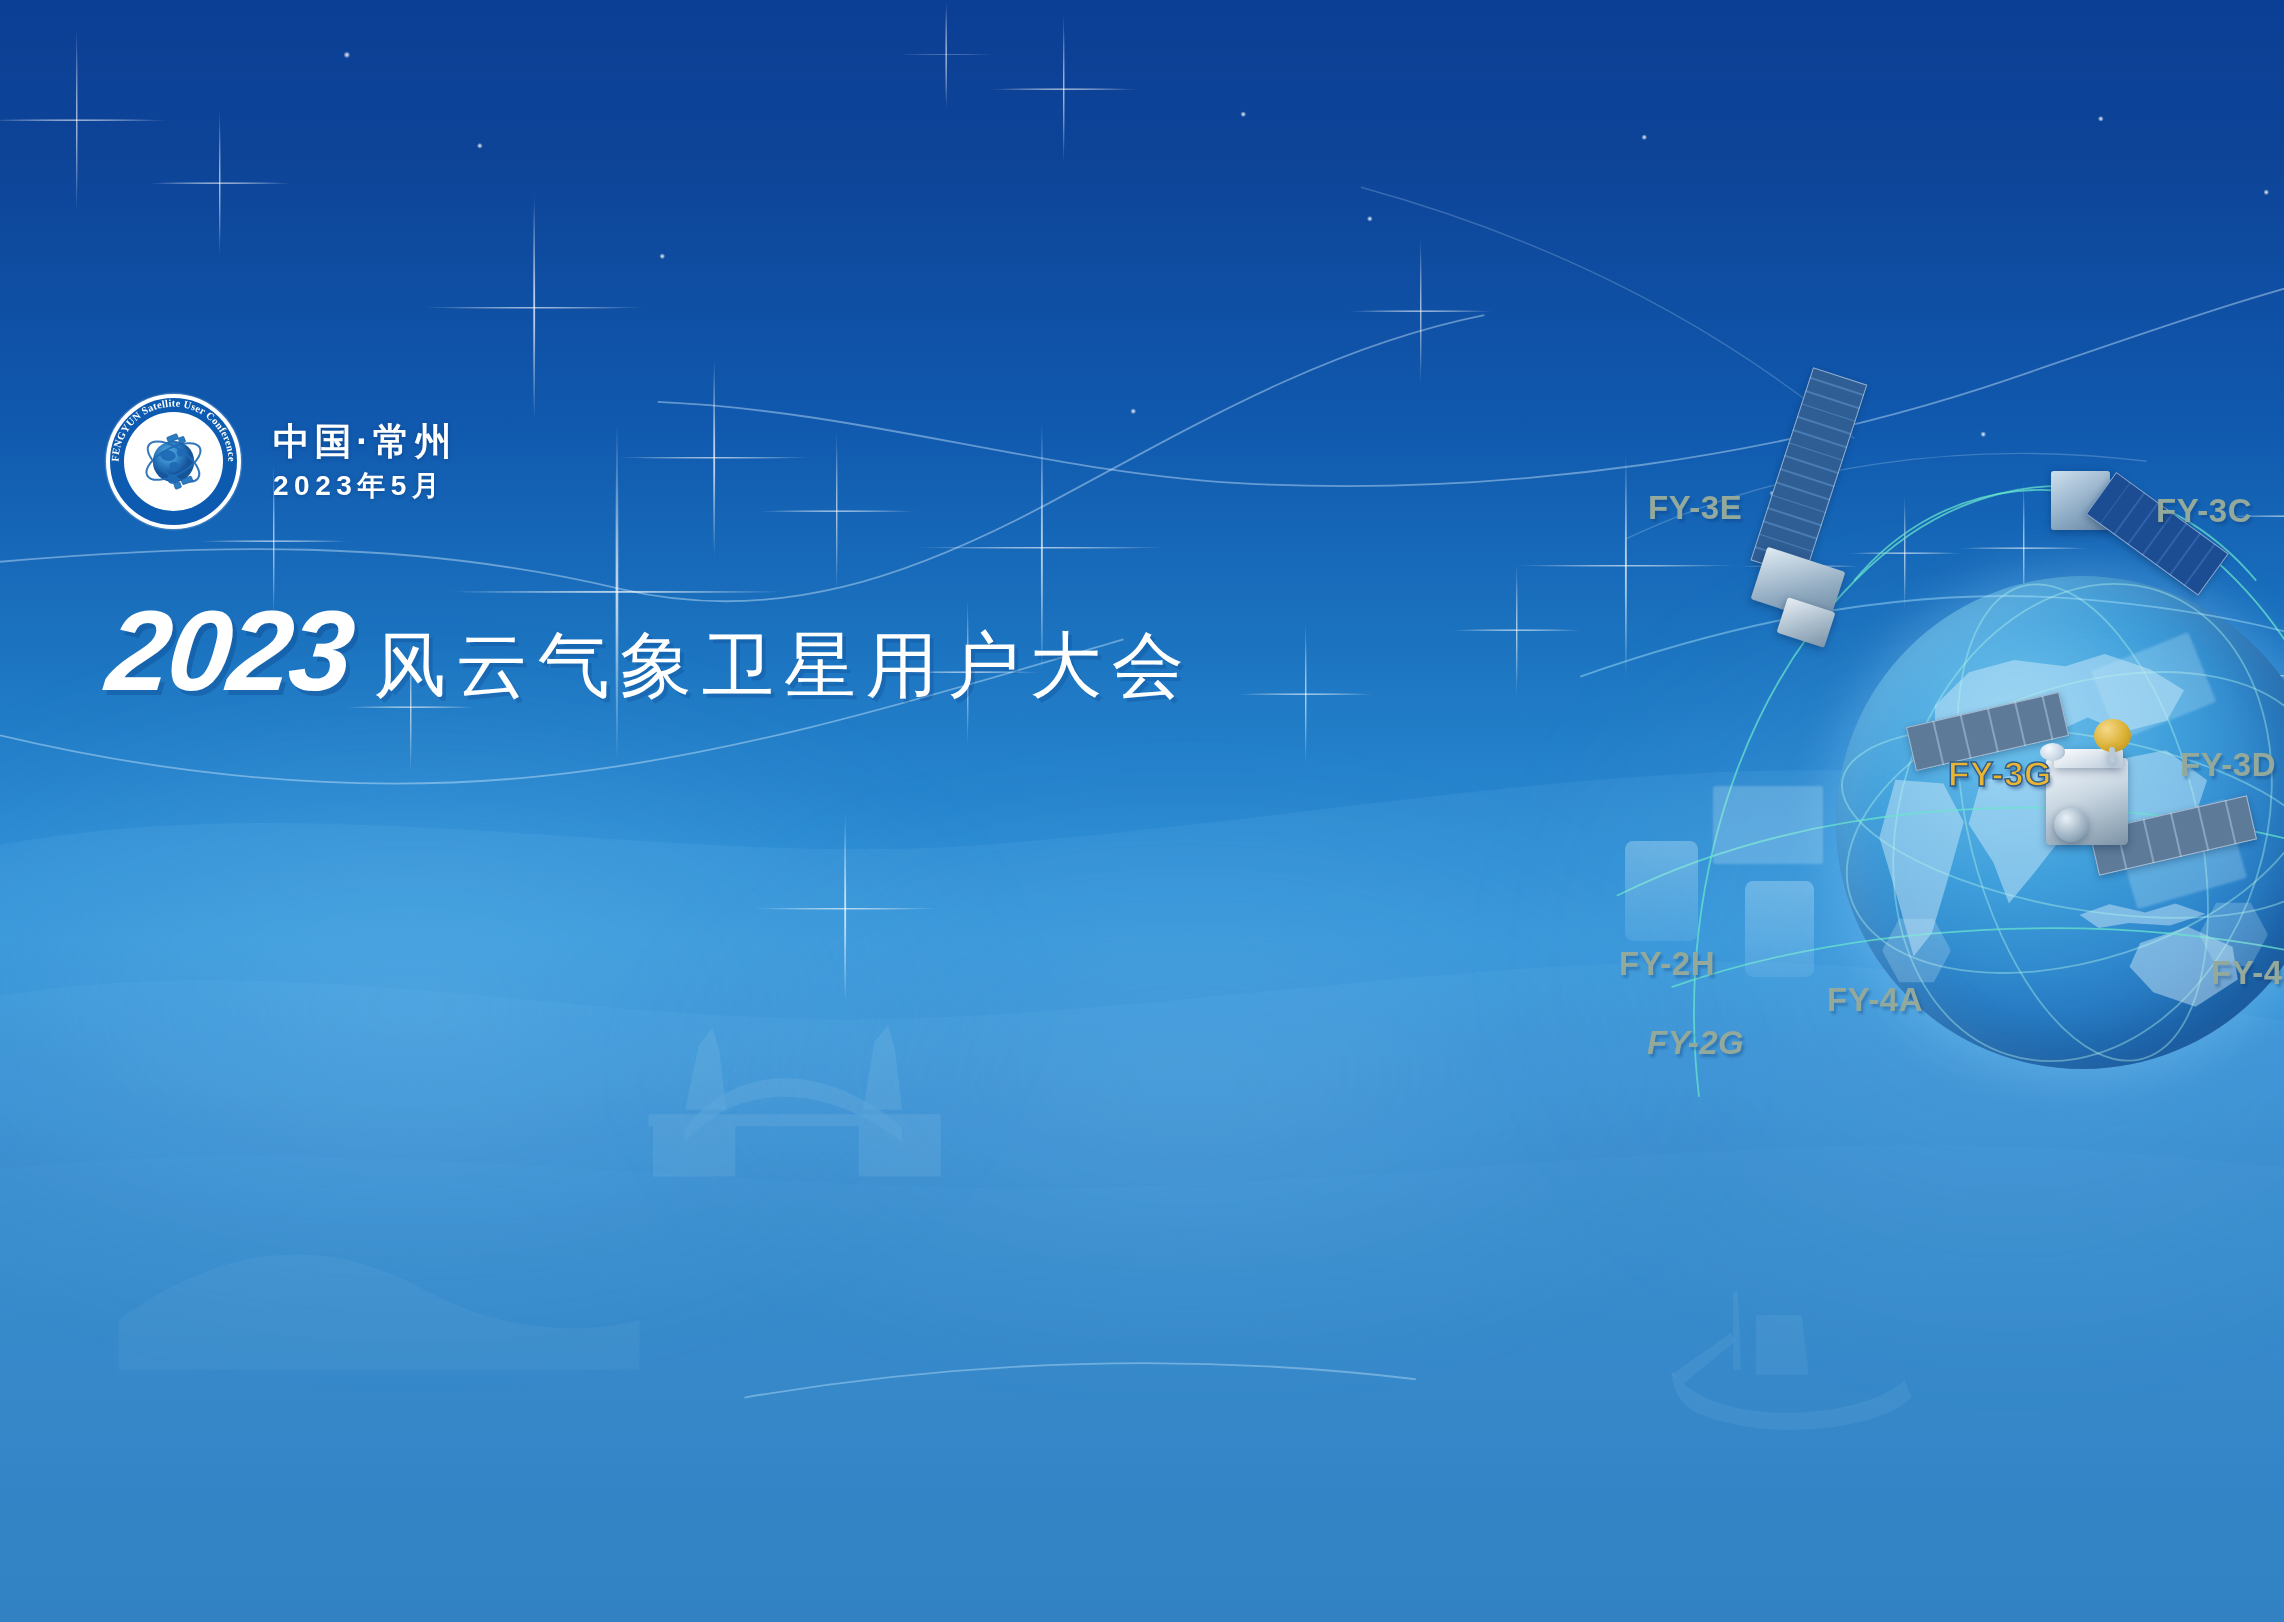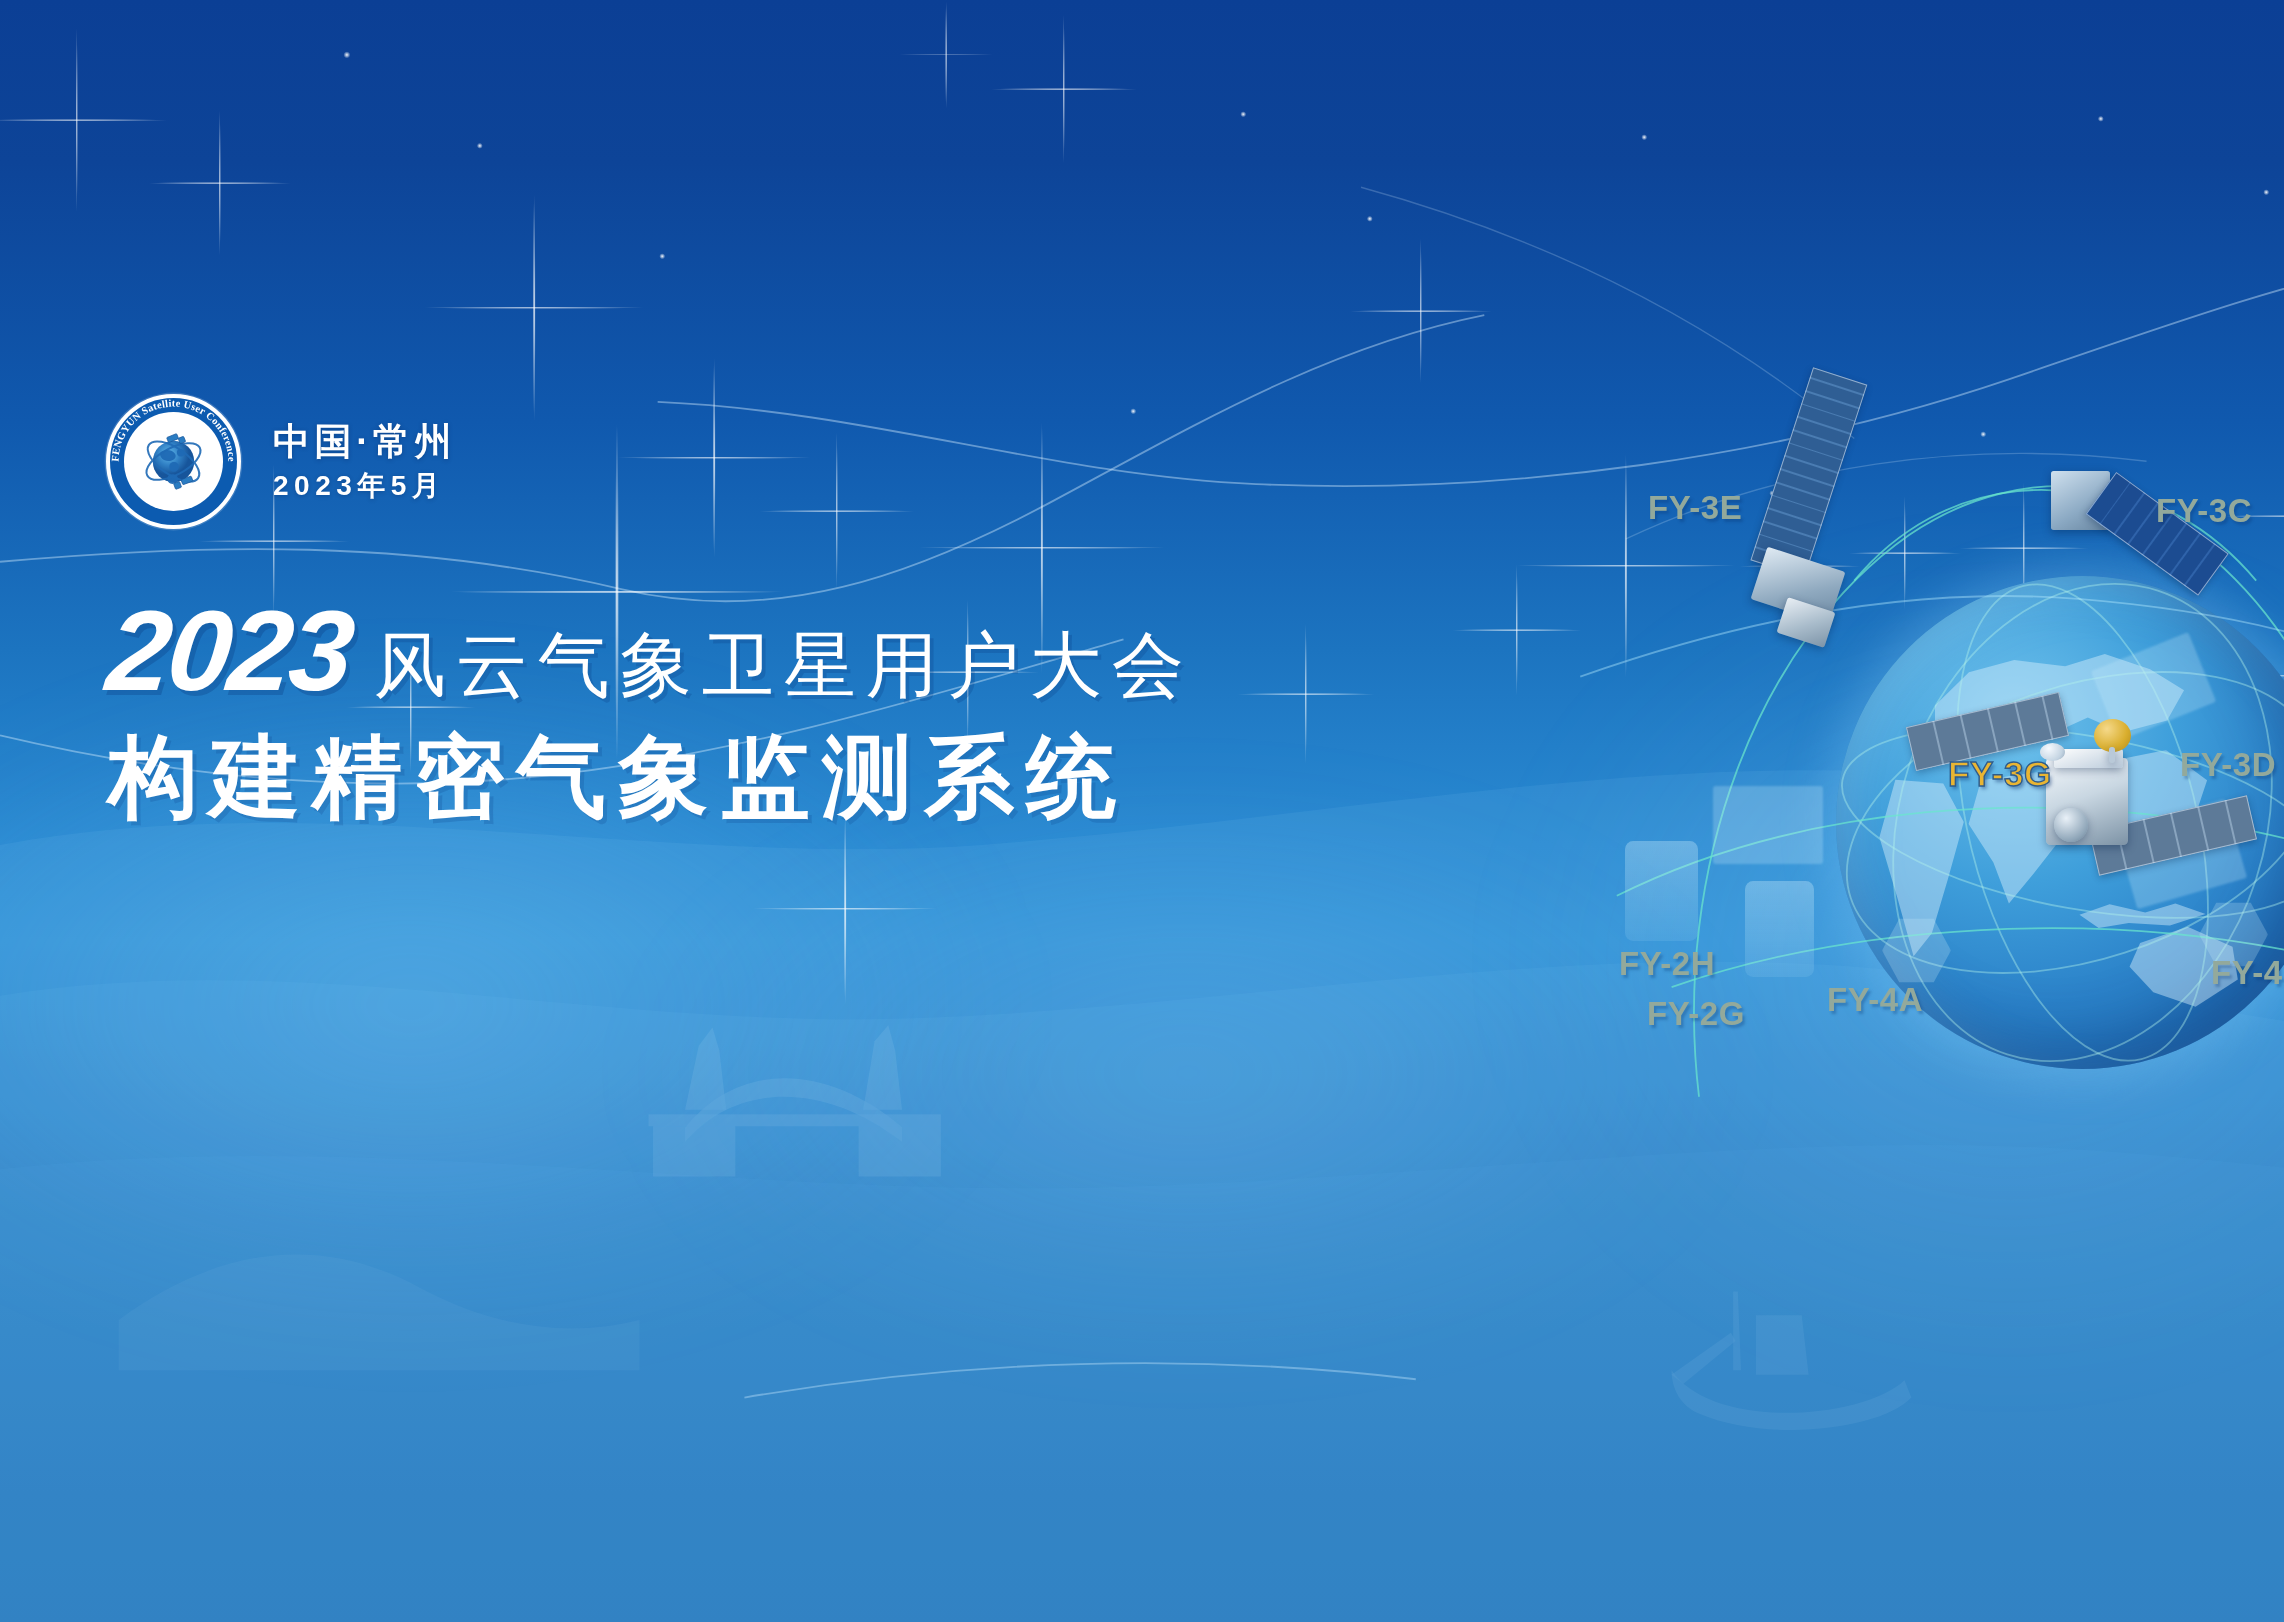--- a/index.html
+++ b/index.html
@@ -403,21 +403,20 @@
       <div id="event-city">中国·常州</div>
       <div id="event-date">2023年5月</div>
     </div>
   </div>
 
   <div id="title-block">
     <div id="title-main">
       <span id="title-year">2023</span>
       <span id="title-cn">风云气象卫星用户大会</span>
     </div>
-    <div id="slogan-1" class="slogan-line">构建精密气象监测系统</div>
   </div>
 
   <div id="globe-scene">
 
     <div id="earth-globe">
       <div class="halo"></div>
 
       <div class="landmass" style="left:82px; top:69px; width:283px; height:151px;
                   clip-path: polygon(6% 40%, 18% 18%, 34% 10%, 52% 14%, 66% 6%, 82% 16%, 94% 30%, 88% 50%, 72% 58%, 60% 48%, 46% 60%, 30% 56%, 16% 66%, 6% 56%);"></div>
       <div class="landmass" style="left:114px; top:196px; width:155px; height:137px;
@@ -491,19 +490,19 @@
                   background: radial-gradient(circle at 35% 30%, #f6fafe, #c4d4e2 65%, #93a8ba);"></div>
       <div class="body" style="left:145px; top:109px; width:34px; height:34px; border-radius:50%;
                   background: radial-gradient(circle at 36% 30%, #e9f1f8, #8ea5b8 70%, #63798d);"></div>
     </div>
 
     <div class="sat-label" style="left:86px; top:105px;">FY-3E</div>
     <div class="sat-label" style="left:594px; top:108px;">FY-3C</div>
     <div class="sat-label" style="left:618px; top:362px;">FY-3D</div>
     <div class="sat-label highlight" style="left:386px; top:370px;">FY-3G</div>
     <div class="sat-label" style="left:57px; top:561px;">FY-2H</div>
-    <div class="sat-label" style="left:85px; top:611px;">FY-2G</div>
+    <div class="sat-label" style="left:85px; top:640px;font-style:italic;">FY-2G</div>
     <div class="sat-label" style="left:265px; top:597px;">FY-4A</div>
     <div class="sat-label" style="left:649px; top:570px;">FY-4B</div>
   </div>
 
 </div>
 
 
 </body></html>

